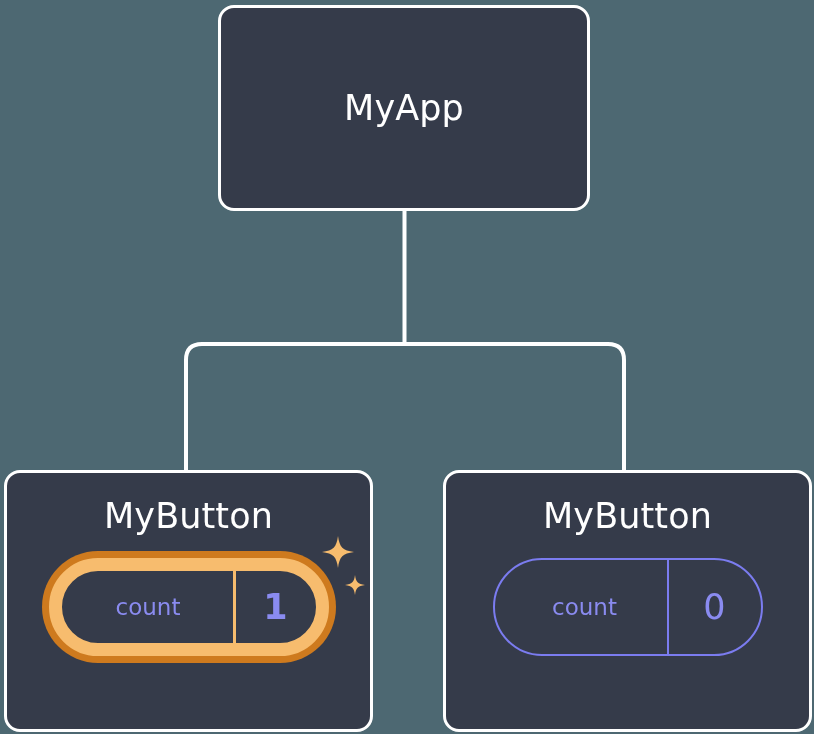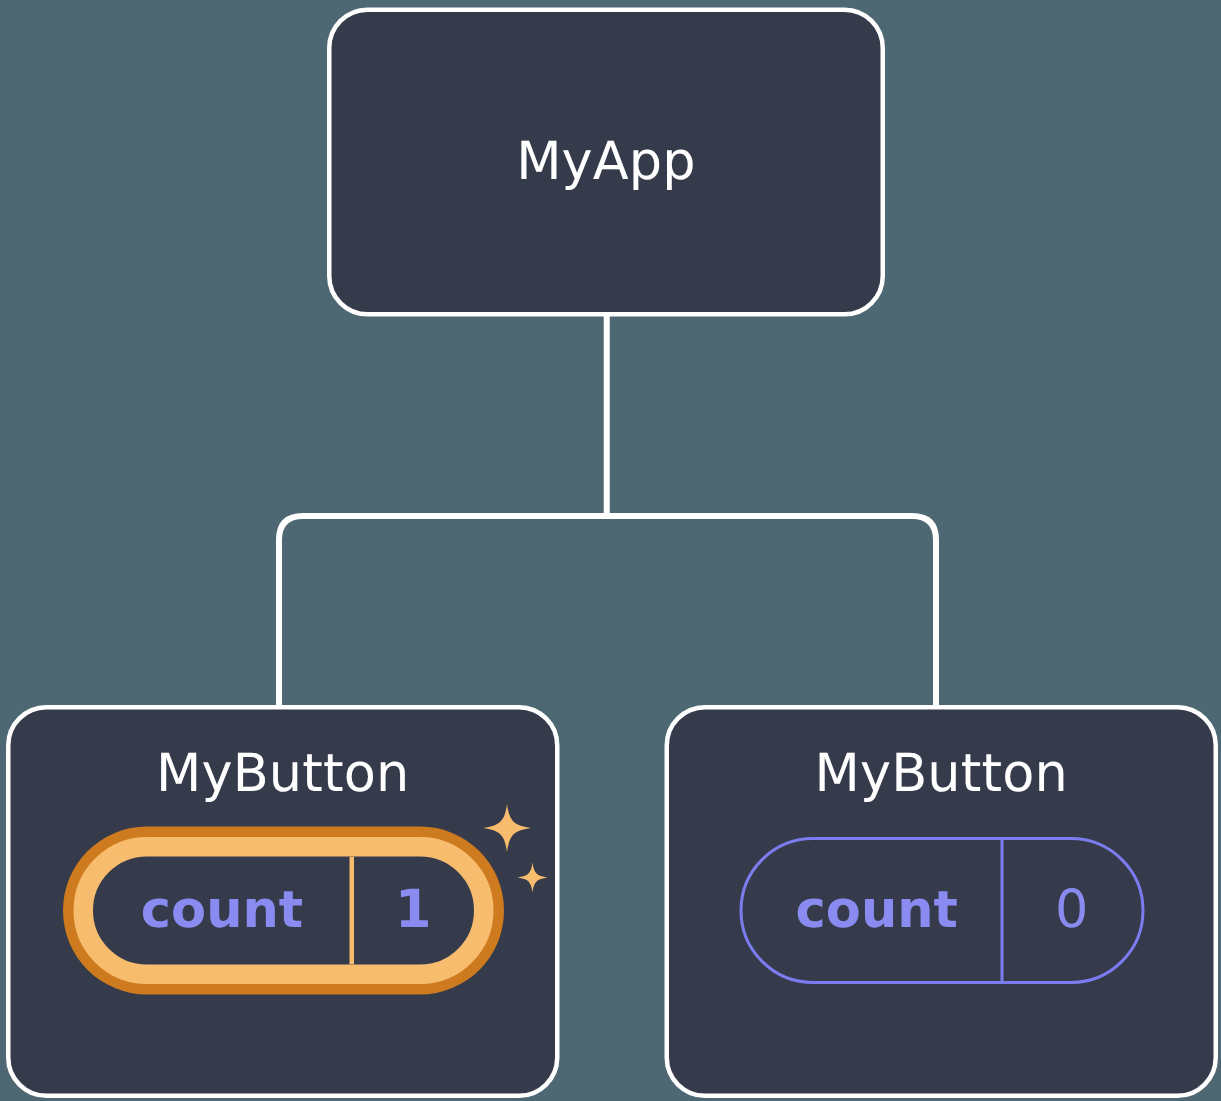--- a/index.html
+++ b/index.html
@@ -26,21 +26,21 @@
     height: 734px;
     pointer-events: none;
   }
 
   
   .node-card {
     position: absolute;
     box-sizing: border-box;
     background: #353b4a;
     border: 3px solid #ffffff;
-    border-radius: 27px;
+    border-radius: 16px;
     display: flex;
     flex-direction: column;
     align-items: center;
   }
   .node-root {
     left: 218px;
     top: 5px;
     width: 372px;
     height: 206px;
     justify-content: center;
@@ -113,22 +113,22 @@
   .pill-key, .pill-val {
     display: flex;
     align-items: center;
     justify-content: center;
     color: #8a8bf0;
     line-height: 1;
     white-space: nowrap;
   }
   .pill-key {
     flex: 1 1 auto;
-    font-size: 34px;
-    font-weight: 700;
+    font-size: 23px;
+    font-weight: 400;
   }
   .pill-val {
     flex: 0 0 auto;
     font-size: 35px;
     font-weight: 400;
   }
   .pill-plain .pill-key { padding: 0 18px 0 26px; }
   .pill-plain .pill-val { width: 92px; }
   .pill-hl .pill-key   { padding: 0 14px 0 16px; }
   .pill-hl .pill-val   { width: 80px; font-weight: 700; }

